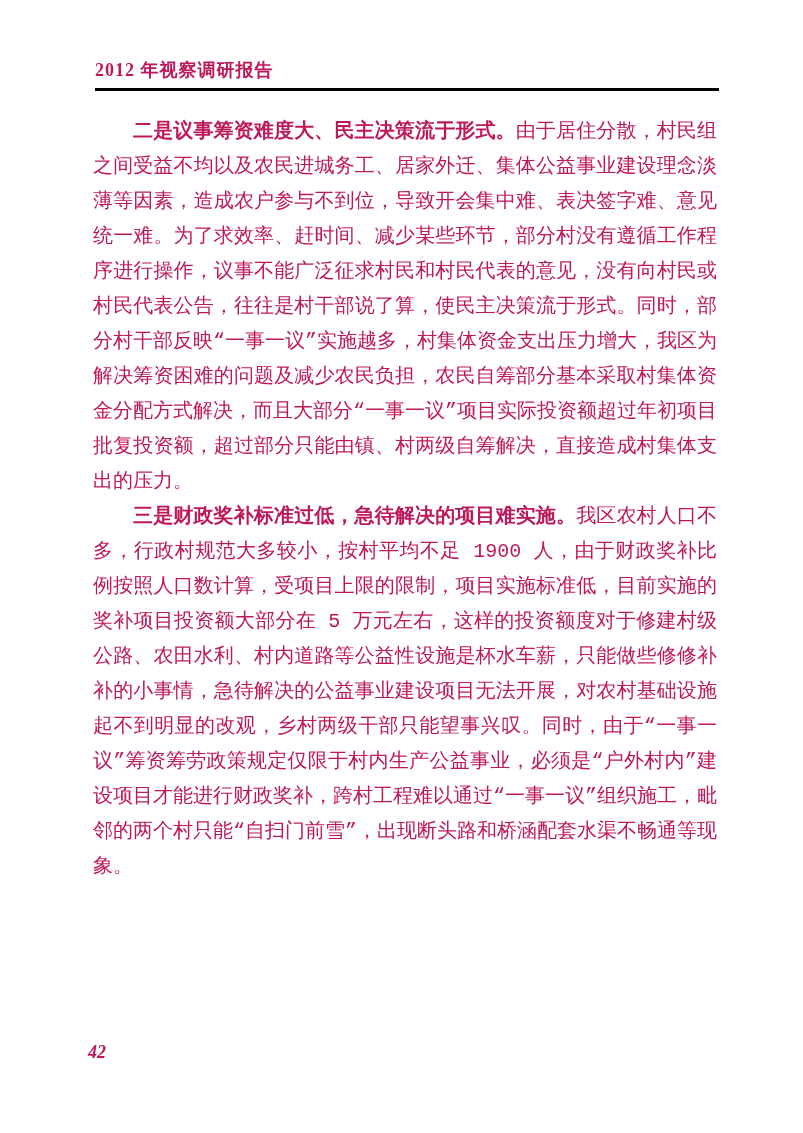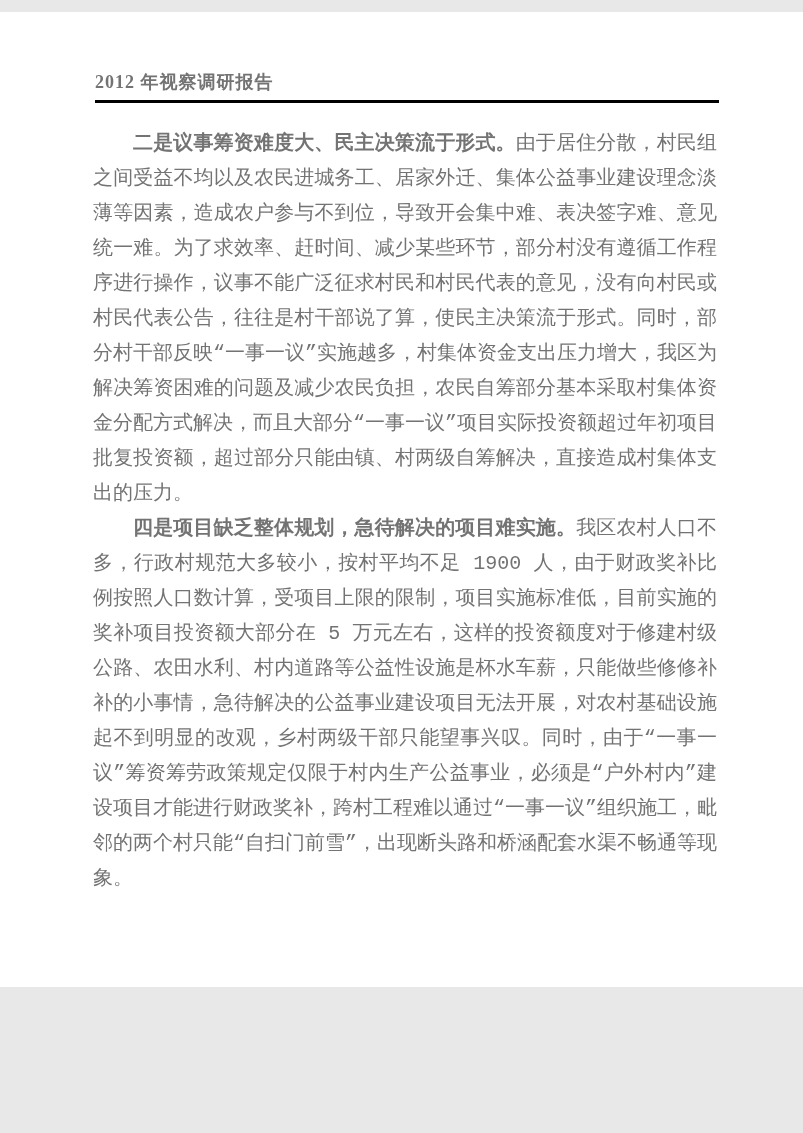--- a/index.html
+++ b/index.html
@@ -3,25 +3,25 @@
 <meta charset="utf-8">
 <style>
   html, body {
     margin: 0;
     padding: 0;
     background: #e8e8e8;
   }
   .page {
     position: relative;
     width: 803px;
-    height: 975px;
-    margin: 12px auto;
+    height: 1133px;
+    margin: 0 auto;
     background: #ffffff;
     font-family: "Liberation Serif", "DejaVu Serif", serif;
-    color: #737373;
+    color: #be185d;
     overflow: hidden;
   }
   .running-head {
     position: absolute;
     left: 95px;
     top: 58px;
     width: 624px;
     padding-bottom: 6px;
     border-bottom: 3px solid #000000;
   }
@@ -66,21 +66,21 @@
     <span class="title">2012 年视察调研报告</span>
   </div>
 
   <div class="content">
 
     <p class="para">
       <span class="lead">二是议事筹资难度大、民主决策流于形式。</span><span>由于居住分散，村民组之间受益不均以及农民进城务工、居家外迁、集体公益事业建设理念淡薄等因素，造成农户参与不到位，导致开会集中难、表决签字难、意见统一难。为了求效率、赶时间、减少某些环节，部分村没有遵循工作程序进行操作，议事不能广泛征求村民和村民代表的意见，没有向村民或村民代表公告，往往是村干部说了算，使民主决策流于形式。同时，部分村干部反映“一事一议”实施越多，村集体资金支出压力增大，我区为解决筹资困难的问题及减少农民负担，农民自筹部分基本采取村集体资金分配方式解决，而且大部分“一事一议”项目实际投资额超过年初项目批复投资额，超过部分只能由镇、村两级自筹解决，直接造成村集体支出的压力。</span>
     </p>
 
     <p class="para">
-      <span class="lead">四是项目缺乏整体规划，急待解决的项目难实施。</span><span>我区农村人口不多，行政村规范大多较小，按村平均不足 1900 人，由于财政奖补比例按照人口数计算，受项目上限的限制，项目实施标准低，目前实施的奖补项目投资额大部分在 5 万元左右，这样的投资额度对于修建村级公路、农田水利、村内道路等公益性设施是杯水车薪，只能做些修修补补的小事情，急待解决的公益事业建设项目无法开展，对农村基础设施起不到明显的改观，乡村两级干部只能望事兴叹。同时，由于“一事一议”筹资筹劳政策规定仅限于村内生产公益事业，必须是“户外村内”建设项目才能进行财政奖补，跨村工程难以通过“一事一议”组织施工，毗邻的两个村只能“自扫门前雪”，出现断头路和桥涵配套水渠不畅通等现象。</span>
+      <span class="lead">三是财政奖补标准过低，急待解决的项目难实施。</span><span>我区农村人口不多，行政村规范大多较小，按村平均不足 1900 人，由于财政奖补比例按照人口数计算，受项目上限的限制，项目实施标准低，目前实施的奖补项目投资额大部分在 5 万元左右，这样的投资额度对于修建村级公路、农田水利、村内道路等公益性设施是杯水车薪，只能做些修修补补的小事情，急待解决的公益事业建设项目无法开展，对农村基础设施起不到明显的改观，乡村两级干部只能望事兴叹。同时，由于“一事一议”筹资筹劳政策规定仅限于村内生产公益事业，必须是“户外村内”建设项目才能进行财政奖补，跨村工程难以通过“一事一议”组织施工，毗邻的两个村只能“自扫门前雪”，出现断头路和桥涵配套水渠不畅通等现象。</span>
     </p>
 
 
   </div>
 
   <div class="page-num">42</div>
 
 </div>
 
 </body></html>

